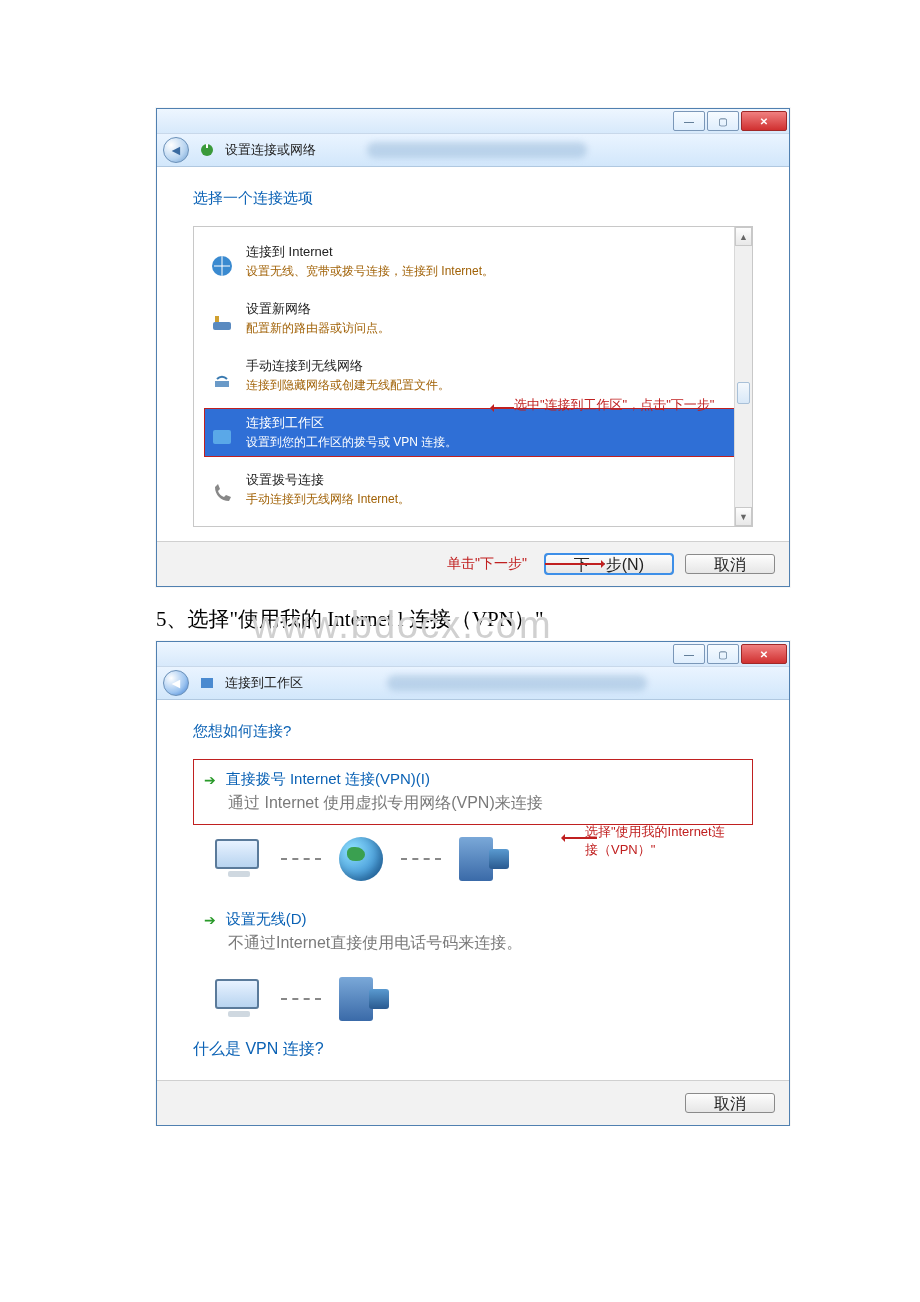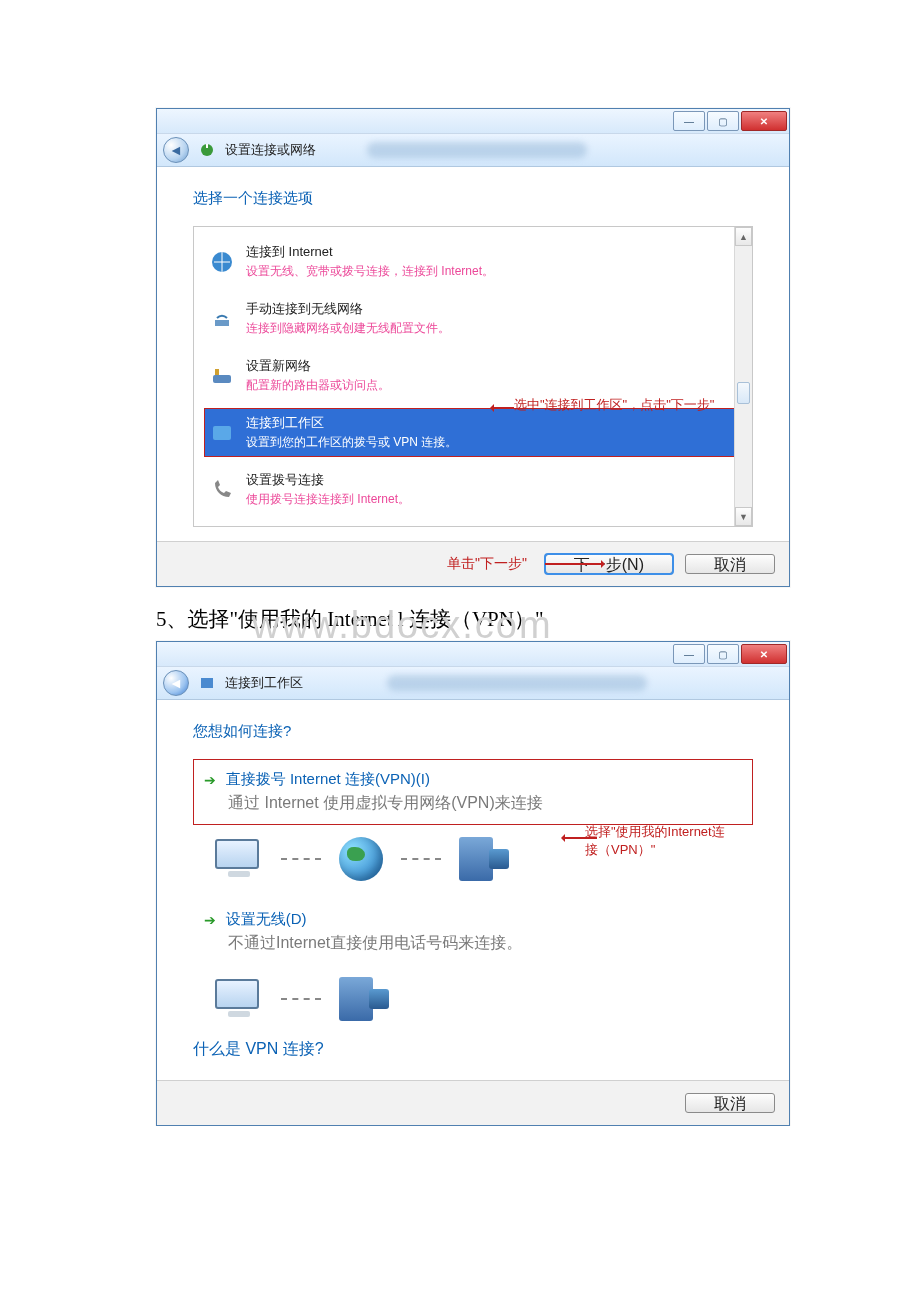--- a/index.html
+++ b/index.html
@@ -14,24 +14,24 @@
 .hdr-icon{width:16px;height:16px;display:inline-flex;align-items:center;justify-content:center}
 .hdr-title{font-size:13px;color:#222}
 .hdr-blur{position:absolute;left:210px;top:8px;width:220px;height:16px;background:rgba(120,160,200,.35);filter:blur(3px);border-radius:8px}
 .body{padding:22px 36px 14px 36px}
 .q{font-size:15px;color:#0b62b5;margin-bottom:18px}
 .listwrap{border:1px solid #c8c8c8;position:relative;padding:10px 12px 4px 10px;background:#fff}
 .scroll{position:absolute;right:0;top:0;bottom:0;width:17px;background:#f0f0f0;border-left:1px solid #d8d8d8}
 .scroll .up,.scroll .dn{height:17px;background:linear-gradient(#fdfdfd,#e8e8e8);border:1px solid #c8c8c8;display:flex;align-items:center;justify-content:center;font-size:9px;color:#666}
 .scroll .trk{position:absolute;top:17px;bottom:17px;left:0;right:0}
 .scroll .thumb{position:absolute;left:2px;right:2px;top:52%;height:20px;background:linear-gradient(#f4f8fc,#d8e8f8);border:1px solid #a8c0d8;border-radius:2px}
-.opt{display:flex;gap:10px;padding:6px 4px;align-items:center;margin-bottom:8px}
+.opt{display:flex;gap:10px;padding:6px 4px;align-items:flex-end;margin-bottom:8px}
 .oicon{width:28px;height:28px;flex:none;display:flex;align-items:center;justify-content:center}
 .otxt .t{font-size:13px;color:#222}
-.otxt .d{font-size:12px;color:#ec4899;margin-top:2px}
+.otxt .d{font-size:12px;color:#a16207;margin-top:2px}
 .opt.sel{background:#2f6fd6;color:#fff;outline:1px solid #c02020;outline-offset:-1px}
 .opt.sel .t,.opt.sel .d{color:#fff}
 .annot1{position:absolute;left:320px;top:170px;color:#c02020;font-size:13px;line-height:1.3;width:216px}
 .arrow1{position:absolute;left:298px;top:180px;width:22px;height:2px;background:#c02020}
 .arrow1:before{content:"";position:absolute;left:-6px;top:-3px;border:4px solid transparent;border-right-color:#c02020}
 .footer{height:44px;border-top:1px solid #d0d0d0;background:#f2f2f2;display:flex;align-items:center;justify-content:flex-end;padding:0 14px;gap:12px;position:relative}
 .fnote{position:absolute;left:290px;color:#c02020;font-size:14px}
 .farrow{position:absolute;left:388px;top:21px;width:58px;height:2px;background:#c02020}
 .farrow:after{content:"";position:absolute;right:-6px;top:-3px;border:4px solid transparent;border-left-color:#c02020}
 .btn{min-width:74px;height:20px;border:1px solid #8a8a8a;background:linear-gradient(#fdfdfd,#e6e6e6);font-size:16px;color:#222;border-radius:3px;padding:0 28px;cursor:pointer}
@@ -107,66 +107,66 @@
                 <path d="M5 13h16M13 3v20" stroke="#fff" stroke-width="1"></path>
               </svg>
             </div>
           <div class="otxt">
             <div class="t">连接到 Internet</div>
             <div class="d">设置无线、宽带或拨号连接，连接到 Internet。</div>
           </div>
         </div>
 
         <div class="opt">
+          <div class="oicon ic-router">
+              <svg viewBox="0 0 26 26">
+                <rect x="4" y="12" width="18" height="8" rx="2" fill="#5a8ac0"></rect>
+                <rect x="6" y="6" width="4" height="6" fill="#d0a030"></rect>
+              </svg>
+            </div>
+          <div class="otxt">
+            <div class="t">设置新网络</div>
+            <div class="d">配置新的路由器或访问点。</div>
+          </div>
+        </div>
+
+        <div class="opt">
           <div class="oicon ic-wifi">
               <svg viewBox="0 0 26 26">
                 <rect x="6" y="14" width="14" height="6" fill="#6a9ac8"></rect>
                 <path d="M8 12c3-3 7-3 10 0" stroke="#3a7ab0" fill="none" stroke-width="2"></path>
               </svg>
             </div>
           <div class="otxt">
             <div class="t">手动连接到无线网络</div>
             <div class="d">连接到隐藏网络或创建无线配置文件。</div>
           </div>
         </div>
 
-        <div class="opt">
-          <div class="oicon ic-router">
-              <svg viewBox="0 0 26 26">
-                <rect x="4" y="12" width="18" height="8" rx="2" fill="#5a8ac0"></rect>
-                <rect x="6" y="6" width="4" height="6" fill="#d0a030"></rect>
-              </svg>
-            </div>
-          <div class="otxt">
-            <div class="t">设置新网络</div>
-            <div class="d">配置新的路由器或访问点。</div>
-          </div>
-        </div>
-
         <div class="opt sel">
           <div class="oicon ic-vpn">
               <svg viewBox="0 0 26 26">
                 <rect x="4" y="6" width="18" height="14" rx="2" fill="#5aa8e8"></rect>
               </svg>
             </div>
           <div class="otxt">
             <div class="t">连接到工作区</div>
             <div class="d">设置到您的工作区的拨号或 VPN 连接。</div>
           </div>
         </div>
 
         <div class="opt">
           <div class="oicon ic-phone">
               <svg viewBox="0 0 26 26">
                 <path d="M6 6c0 8 6 14 14 14l2-4-5-2-2 2c-3-1-5-3-6-6l2-2-2-5z" fill="#888"></path>
               </svg>
             </div>
           <div class="otxt">
             <div class="t">设置拨号连接</div>
-            <div class="d">使用拨号连接连接到 Internet。</div>
+            <div class="d">手动连接到无线网络 Internet。</div>
           </div>
         </div>
 
         <div class="arrow1"></div>
         <div class="annot1">选中"连接到工作区"，点击"下一步"</div>
       </div>
     </div>
     <div class="footer">
       <span class="fnote">单击"下一步"</span>
       <div class="farrow"></div>

